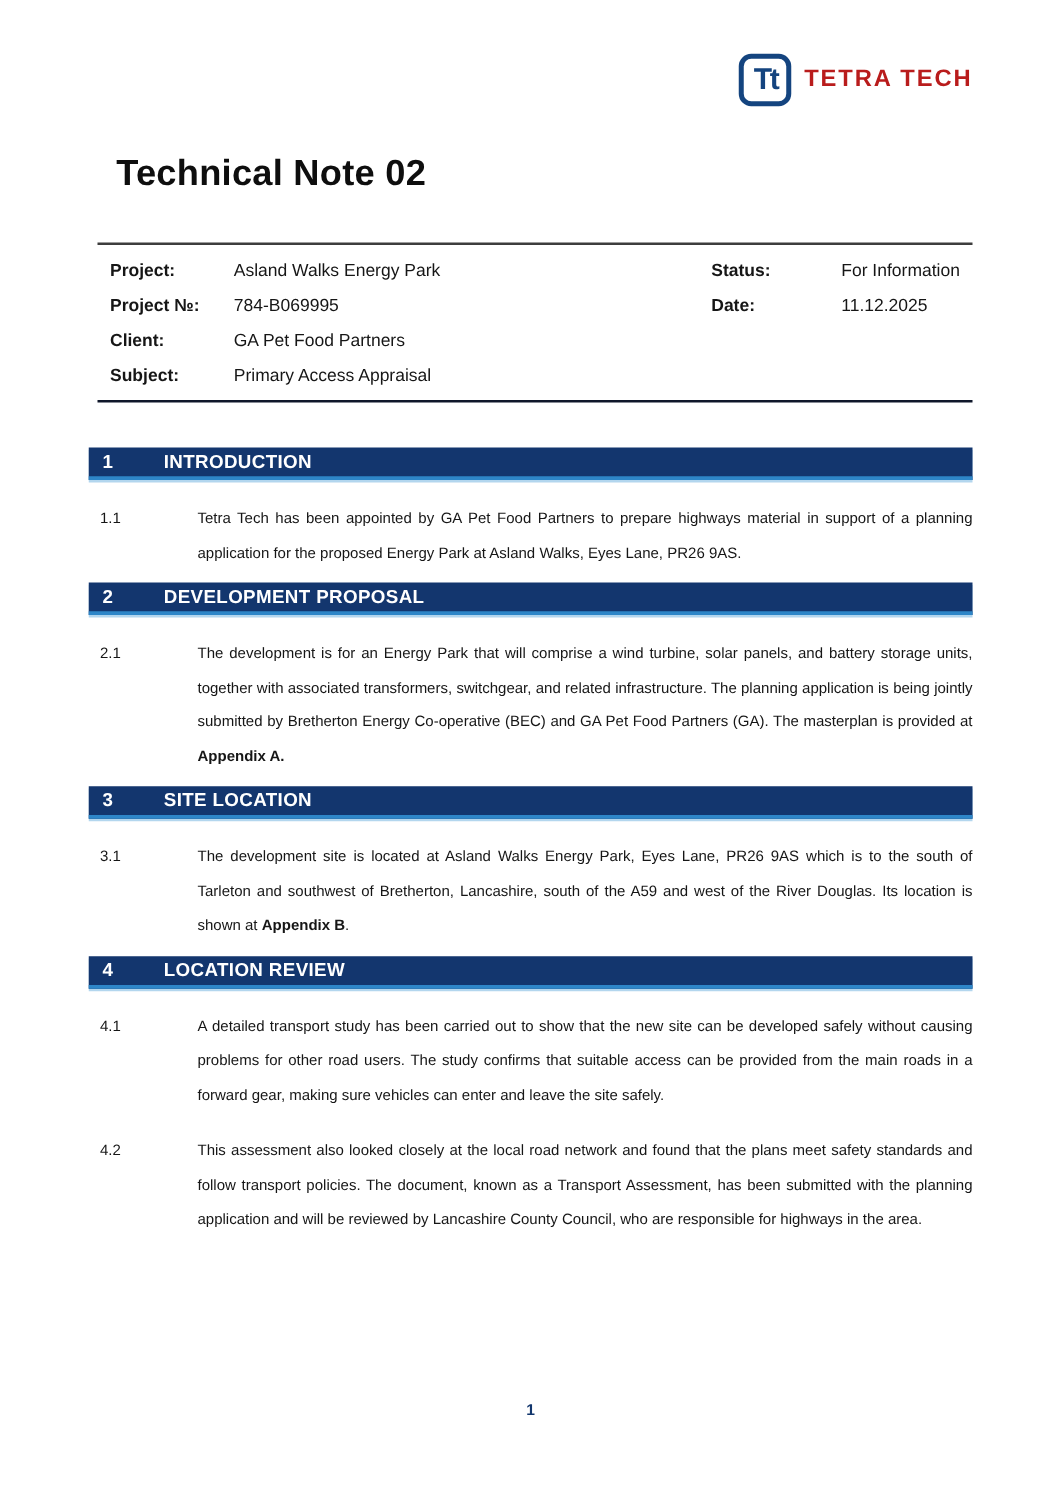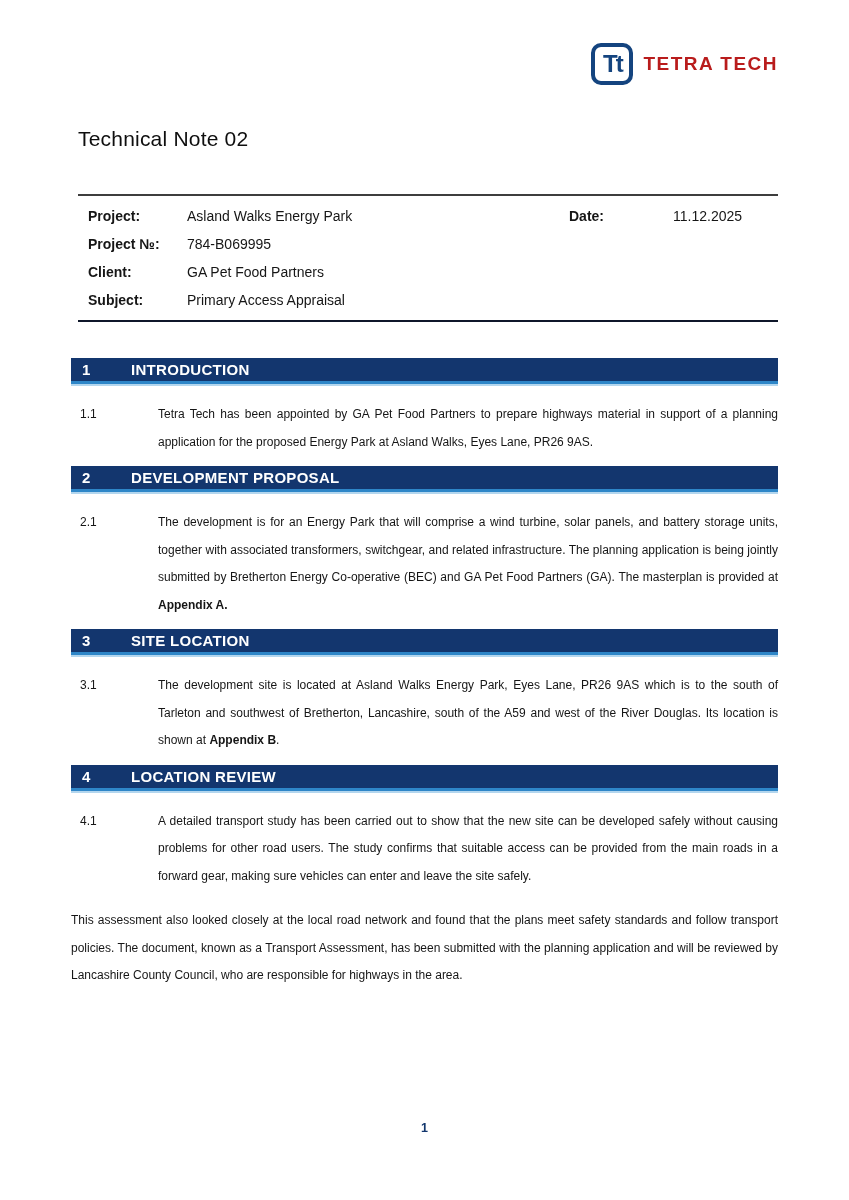--- a/index.html
+++ b/index.html
@@ -21,22 +21,22 @@
     width:42px;height:42px;border:4px solid #14447f;border-radius:10px;
     display:flex;align-items:center;justify-content:center;
     color:#14447f;font-weight:bold;font-size:24px;letter-spacing:-2px;
     box-sizing:border-box;
   }
   .logo-text{
     color:#b91c1c;font-weight:bold;font-size:19px;letter-spacing:1.5px;
   }
   
   .doc-title{
-    margin:32px 0 0 7px;
-    font-size:21px;line-height:38px;font-weight:normal;color:#0e0e0e;
+    margin:32px 0 0 22px;
+    font-size:29px;line-height:38px;font-weight:bold;color:#0e0e0e;
     letter-spacing:0.2px;
   }
   
   .info-table{
     margin:36px 0 0 7px;
     width:700px;
     border-top:2px solid #3d3d3d;
     border-bottom:2px solid #0f172a;
     padding:6px 0;
     display:flex;
@@ -107,20 +107,24 @@
           <span class="info-label">Client:</span>
           <span class="info-value">GA Pet Food Partners</span>
         </div>
         <div class="info-row">
           <span class="info-label">Subject:</span>
           <span class="info-value">Primary Access Appraisal</span>
         </div>
       </div>
     <div class="info-col info-col-right">
         <div class="info-row">
+          <span class="info-label">Status:</span>
+          <span class="info-value">For Information</span>
+        </div>
+        <div class="info-row">
           <span class="info-label">Date:</span>
           <span class="info-value">11.12.2025</span>
         </div>
       </div>
   </div>
 
   <main>
       <section class="section">
         <div class="section-bar">
           <span class="bar-num">1</span>
@@ -154,20 +158,21 @@
       <section class="section">
         <div class="section-bar">
           <span class="bar-num">4</span>
           <span class="bar-title">LOCATION REVIEW</span>
         </div>
         <div class="para">
           <span class="para-num">4.1</span>
           <span class="para-text"><span>A detailed transport study has been carried out to show that the new site can be developed safely without causing problems for other road users. The study confirms that suitable access can be provided from the main roads in a forward gear, making sure vehicles can enter and leave the site safely.</span></span>
         </div>
         <div class="para">
+          <span class="para-num">4.2</span>
           <span class="para-text"><span>This assessment also looked closely at the local road network and found that the plans meet safety standards and follow transport policies. The document, known as a Transport Assessment, has been submitted with the planning application and will be reviewed by Lancashire County Council, who are responsible for highways in the area.</span></span>
         </div>
       </section>
     </main>
 
   <footer>
     <div class="page-number">1</div>
   </footer>
 
 </div>

